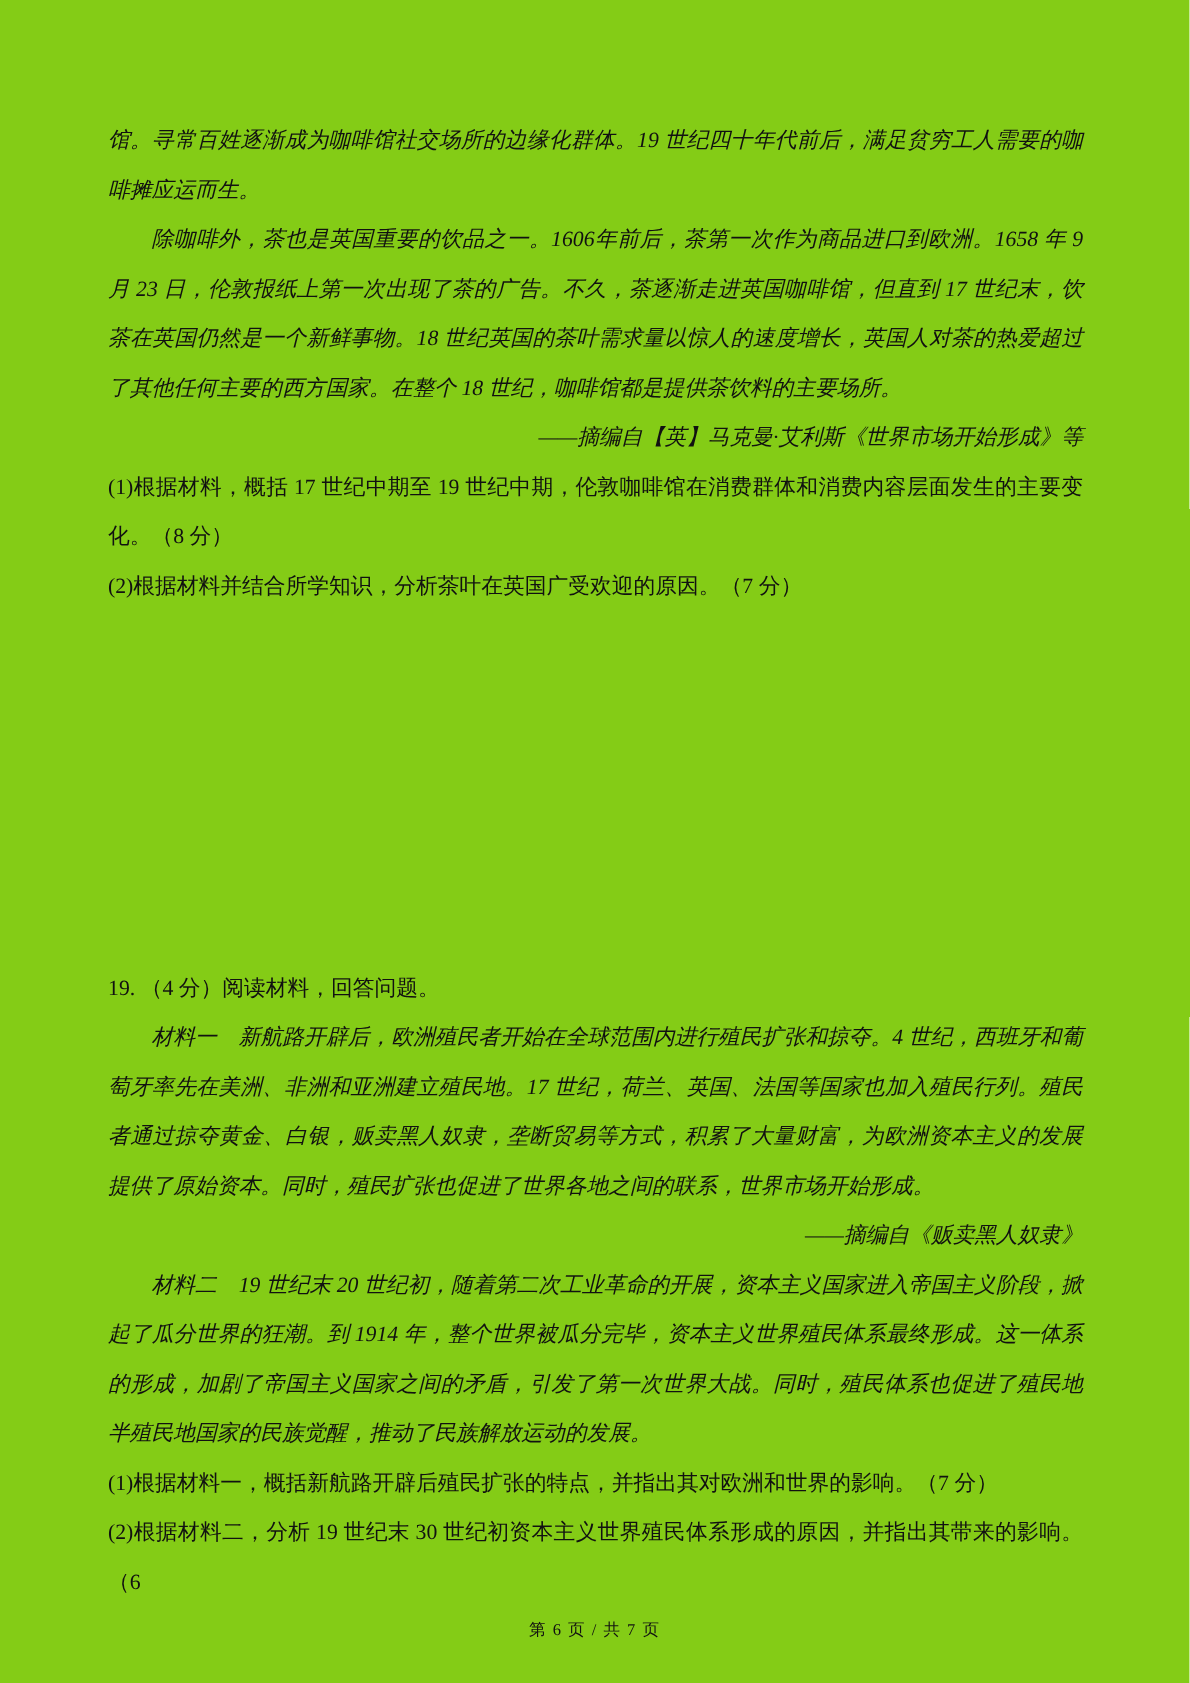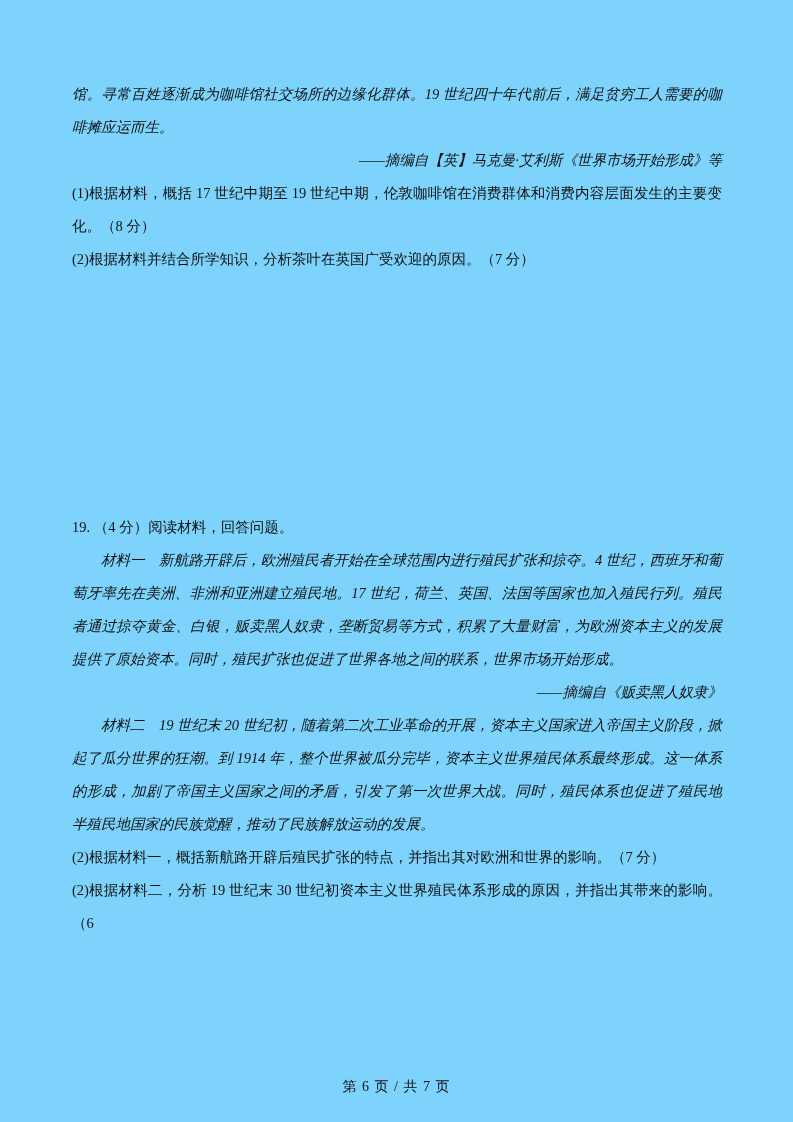--- a/index.html
+++ b/index.html
@@ -14,21 +14,21 @@
       font-family: "Liberation Serif", "DejaVu Serif", serif;
       color: #111111;
       overflow: hidden;
     }
     .page {
       box-sizing: border-box;
       width: 793px;
       height: 1122px;
       padding: 78px 71px 0 72px;
       position: relative;
-      background: #7dd3fc;
+      background: #84cc16;
     }
     .para {
       margin: 0;
       font-size: 14.5px;
       line-height: 33px;
       text-align: justify;
       text-justify: inter-ideograph;
       word-break: break-all;
     }
     .indent { text-indent: 2em; }
@@ -41,50 +41,51 @@
       font-style: italic;
     }
     .question { font-style: normal; }
     .answer-space { height: 235px; }
     .footer {
       position: absolute;
       left: 0;
       bottom: 26px;
       width: 100%;
       text-align: center;
-      font-size: 14px;
+      font-size: 11px;
       line-height: 18px;
       color: #111111;
       letter-spacing: 1px;
     }
   </style>
 </head>
 <body>
 
 <div class="page">
 
   <p class="para material">馆。寻常百姓逐渐成为咖啡馆社交场所的边缘化群体。19 世纪四十年代前后，满足贫穷工人需要的咖啡摊应运而生。</p>
 
+  <p class="para material indent">除咖啡外，茶也是英国重要的饮品之一。1606年前后，茶第一次作为商品进口到欧洲。1658 年 9 月 23 日，伦敦报纸上第一次出现了茶的广告。不久，茶逐渐走进英国咖啡馆，但直到 17 世纪末，饮茶在英国仍然是一个新鲜事物。18 世纪英国的茶叶需求量以惊人的速度增长，英国人对茶的热爱超过了其他任何主要的西方国家。在整个 18 世纪，咖啡馆都是提供茶饮料的主要场所。</p>
 
   <p class="attribution">——摘编自【英】马克曼·艾利斯《世界市场开始形成》等</p>
 
   <p class="para question">(1)根据材料，概括 17 世纪中期至 19 世纪中期，伦敦咖啡馆在消费群体和消费内容层面发生的主要变化。（8 分）</p>
 
   <p class="para question">(2)根据材料并结合所学知识，分析茶叶在英国广受欢迎的原因。（7 分）</p>
 
   <div class="answer-space"></div>
 
   <p class="para question">19. （4 分）阅读材料，回答问题。</p>
 
   <p class="para material indent">材料一　新航路开辟后，欧洲殖民者开始在全球范围内进行殖民扩张和掠夺。4 世纪，西班牙和葡萄牙率先在美洲、非洲和亚洲建立殖民地。17 世纪，荷兰、英国、法国等国家也加入殖民行列。殖民者通过掠夺黄金、白银，贩卖黑人奴隶，垄断贸易等方式，积累了大量财富，为欧洲资本主义的发展提供了原始资本。同时，殖民扩张也促进了世界各地之间的联系，世界市场开始形成。</p>
 
   <p class="attribution">——摘编自《贩卖黑人奴隶》</p>
 
   <p class="para material indent">材料二　19 世纪末 20 世纪初，随着第二次工业革命的开展，资本主义国家进入帝国主义阶段，掀起了瓜分世界的狂潮。到 1914 年，整个世界被瓜分完毕，资本主义世界殖民体系最终形成。这一体系的形成，加剧了帝国主义国家之间的矛盾，引发了第一次世界大战。同时，殖民体系也促进了殖民地半殖民地国家的民族觉醒，推动了民族解放运动的发展。</p>
 
 
-  <p class="para question">(2)根据材料一，概括新航路开辟后殖民扩张的特点，并指出其对欧洲和世界的影响。（7 分）</p>
+  <p class="para question">(1)根据材料一，概括新航路开辟后殖民扩张的特点，并指出其对欧洲和世界的影响。（7 分）</p>
 
   <p class="para question">(2)根据材料二，分析 19 世纪末 30 世纪初资本主义世界殖民体系形成的原因，并指出其带来的影响。（6</p>
 
   <div class="footer">第 6 页 / 共 7 页</div>
 
 </div>
 
 </body></html>

